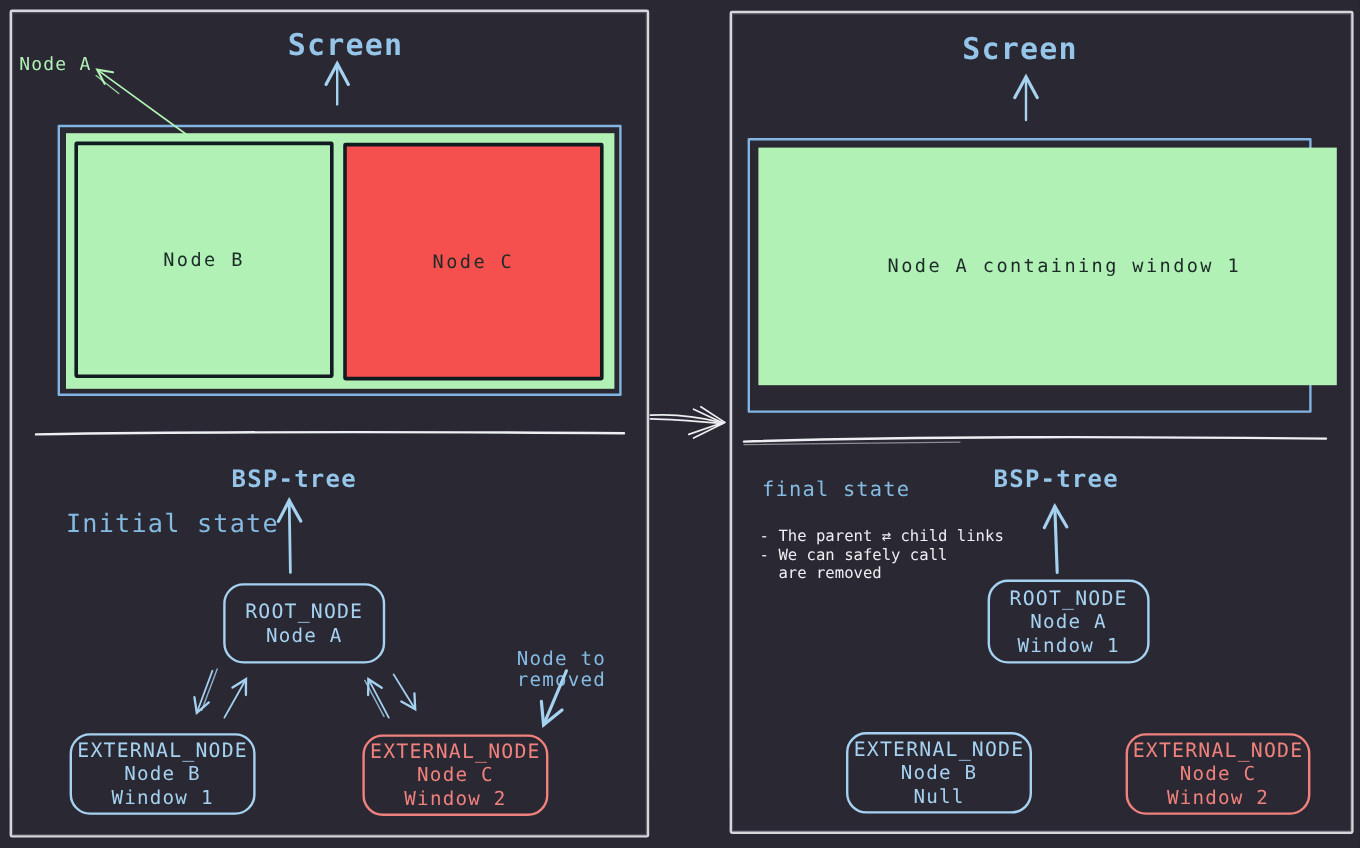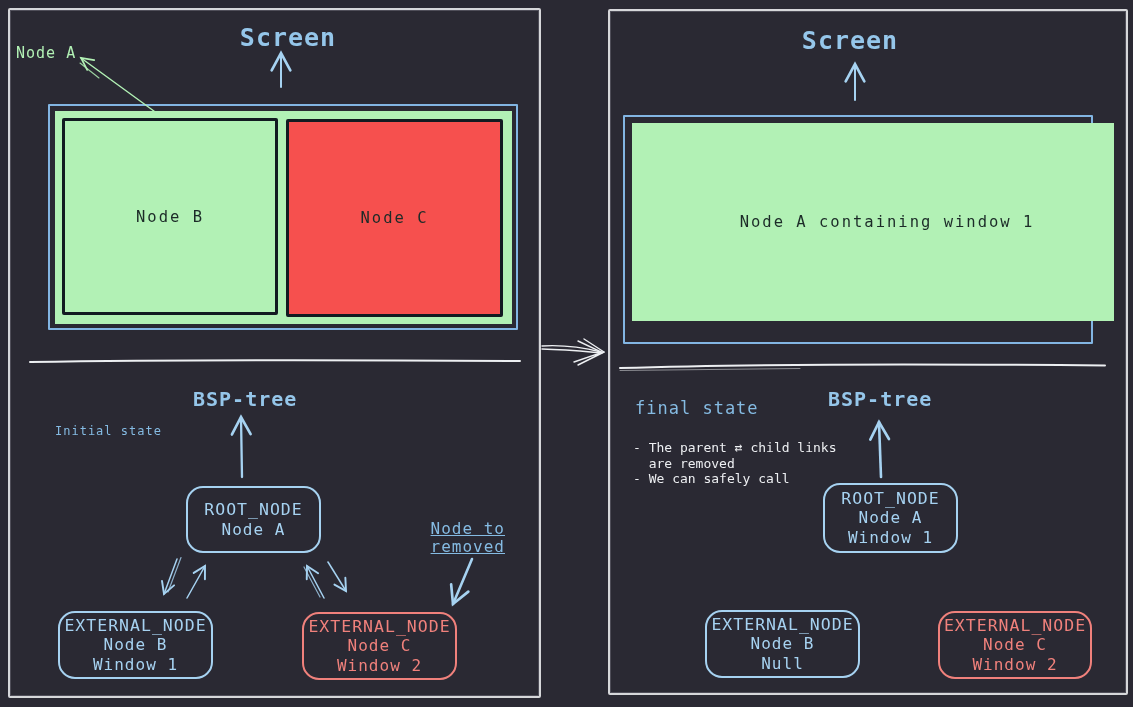--- a/index.html
+++ b/index.html
@@ -9,21 +9,21 @@
     --window-border-dark:#121b21; --dark-text:#1c2b28; --white-ink:#edeff2;
   }
   html,body{margin:0;padding:0;background:var(--background);}
   .stage{position:relative;width:1133px;height:707px;background:var(--background);
     font-family:"DejaVu Sans Mono","Liberation Mono",monospace;overflow:hidden;}
   .abs{position:absolute;}
   .panel{position:absolute;border:2px solid var(--panel-border);
     box-shadow:inset 0 0 0 1px rgba(150,150,160,.35);border-radius:2px;background:transparent;}
   .screen-title{font-size:25px;font-weight:bold;color:var(--title-blue);text-align:center;letter-spacing:1px;}
   .tree-title{font-size:20px;font-weight:bold;color:var(--title-blue);letter-spacing:1px;}
-  .state-label{font-size:12px;color:var(--state-label-blue);letter-spacing:1px;}
+  .state-label{font-size:21px;color:var(--state-label-blue);letter-spacing:1px;}
   .green-label{font-size:15px;color:var(--node-green);letter-spacing:1px;}
   .screen-frame{position:absolute;border:2px solid var(--screen-border-blue);border-radius:1px;}
   .fill-green{position:absolute;background:var(--node-green);}
   .window{position:absolute;border:3px solid var(--window-border-dark);border-radius:2px;
     display:flex;align-items:center;justify-content:center;box-sizing:border-box;}
   .window-label{font-size:15.5px;color:var(--dark-text);letter-spacing:2px;}
   .treebox{position:absolute;box-sizing:border-box;border-radius:17px;display:flex;flex-direction:column;
     align-items:center;justify-content:center;text-align:center;line-height:19.5px;font-size:16px;letter-spacing:1px;}
   .treebox .l1{font-size:16.5px;}
   .treebox.blue{border:2.5px solid var(--accent-blue);color:var(--accent-blue);}
@@ -58,21 +58,21 @@
   </div>
 
   <div class="abs tree-title" style="left:193px;top:387px;width:110px;">BSP-tree</div>
   <div class="abs state-label" style="left:55px;top:424px;">Initial state</div>
 
   <div class="treebox blue" style="left:186px;top:486px;width:135px;height:67px;">
     <div class="l1">ROOT_NODE</div>
     <div>Node A</div>
   </div>
 
-  <div class="abs callout" style="left:415px;top:520px;width:90px;text-decoration:underline;">
+  <div class="abs callout" style="left:415px;top:540px;width:90px;">
     <div>Node to</div>
     <div>removed</div>
   </div>
 
   <div class="treebox blue" style="left:58px;top:611px;width:155px;height:68px;">
     <div class="l1">EXTERNAL_NODE</div>
     <div>Node B</div>
     <div>Window 1</div>
   </div>
 
@@ -87,22 +87,22 @@
   <div class="screen-frame" style="left:623px;top:115px;width:466px;height:225px;"></div>
   <div class="fill-green" style="left:632px;top:123px;width:454px;height:198px;display:flex;align-items:center;justify-content:center;padding-left:28px;">
     <span class="window-label">Node A containing window 1</span>
   </div>
 
   <div class="abs state-label" style="left:635px;top:398px;font-size:17px;">final state</div>
   <div class="abs tree-title" style="left:828px;top:387px;width:110px;">BSP-tree</div>
 
   <div class="abs notes" style="left:633px;top:440px;width:220px;">
     <div>- The parent ⇄ child links</div>
+    <div>- We can safely call</div>
     <div>  are removed</div>
-    <div>- We can safely call</div>
   </div>
 
   <div class="treebox blue" style="left:823px;top:483px;width:135px;height:70px;">
     <div class="l1">ROOT_NODE</div>
     <div>Node A</div>
     <div>Window 1</div>
   </div>
 
   <div class="treebox blue" style="left:705px;top:610px;width:155px;height:68px;">
     <div class="l1">EXTERNAL_NODE</div>

